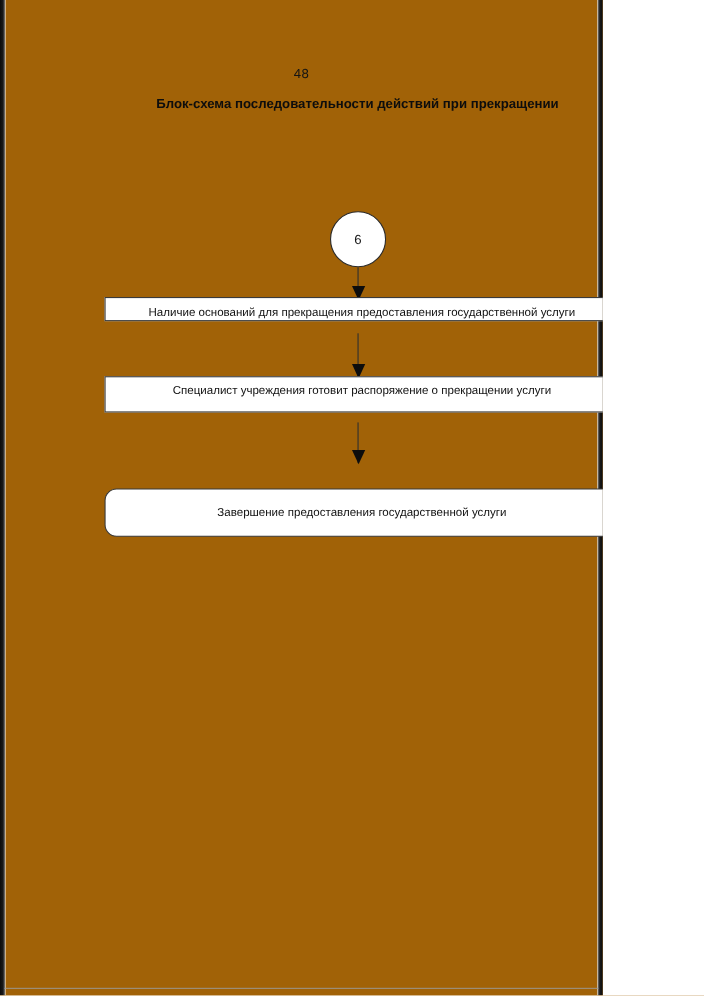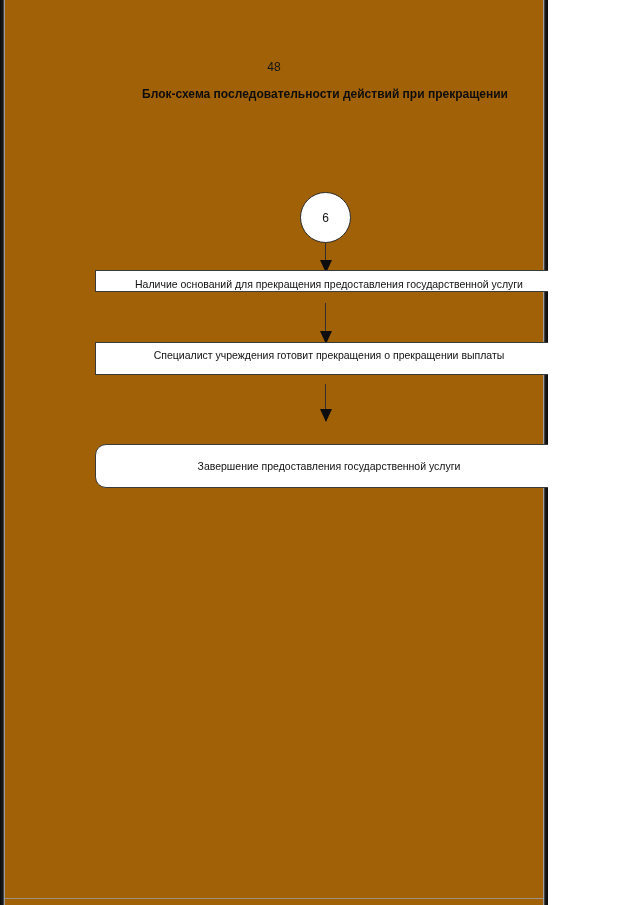--- a/index.html
+++ b/index.html
@@ -197,21 +197,21 @@
 
     <div class="arrow arrow-1"></div>
 
     <div class="flow-box box-1">
       <span class="box-text">Наличие оснований для прекращения предоставления государственной услуги</span>
     </div>
 
     <div class="arrow arrow-2"></div>
 
     <div class="flow-box box-2">
-      <span class="box-text">Специалист учреждения готовит прекращения о прекращении выплаты</span>
+      <span class="box-text">Специалист учреждения готовит распоряжение о прекращении услуги</span>
     </div>
 
     <div class="arrow arrow-3"></div>
 
     <div class="flow-box box-3">
       <span class="box-text">Завершение предоставления государственной услуги</span>
     </div>
 
   </div>
 </div>

